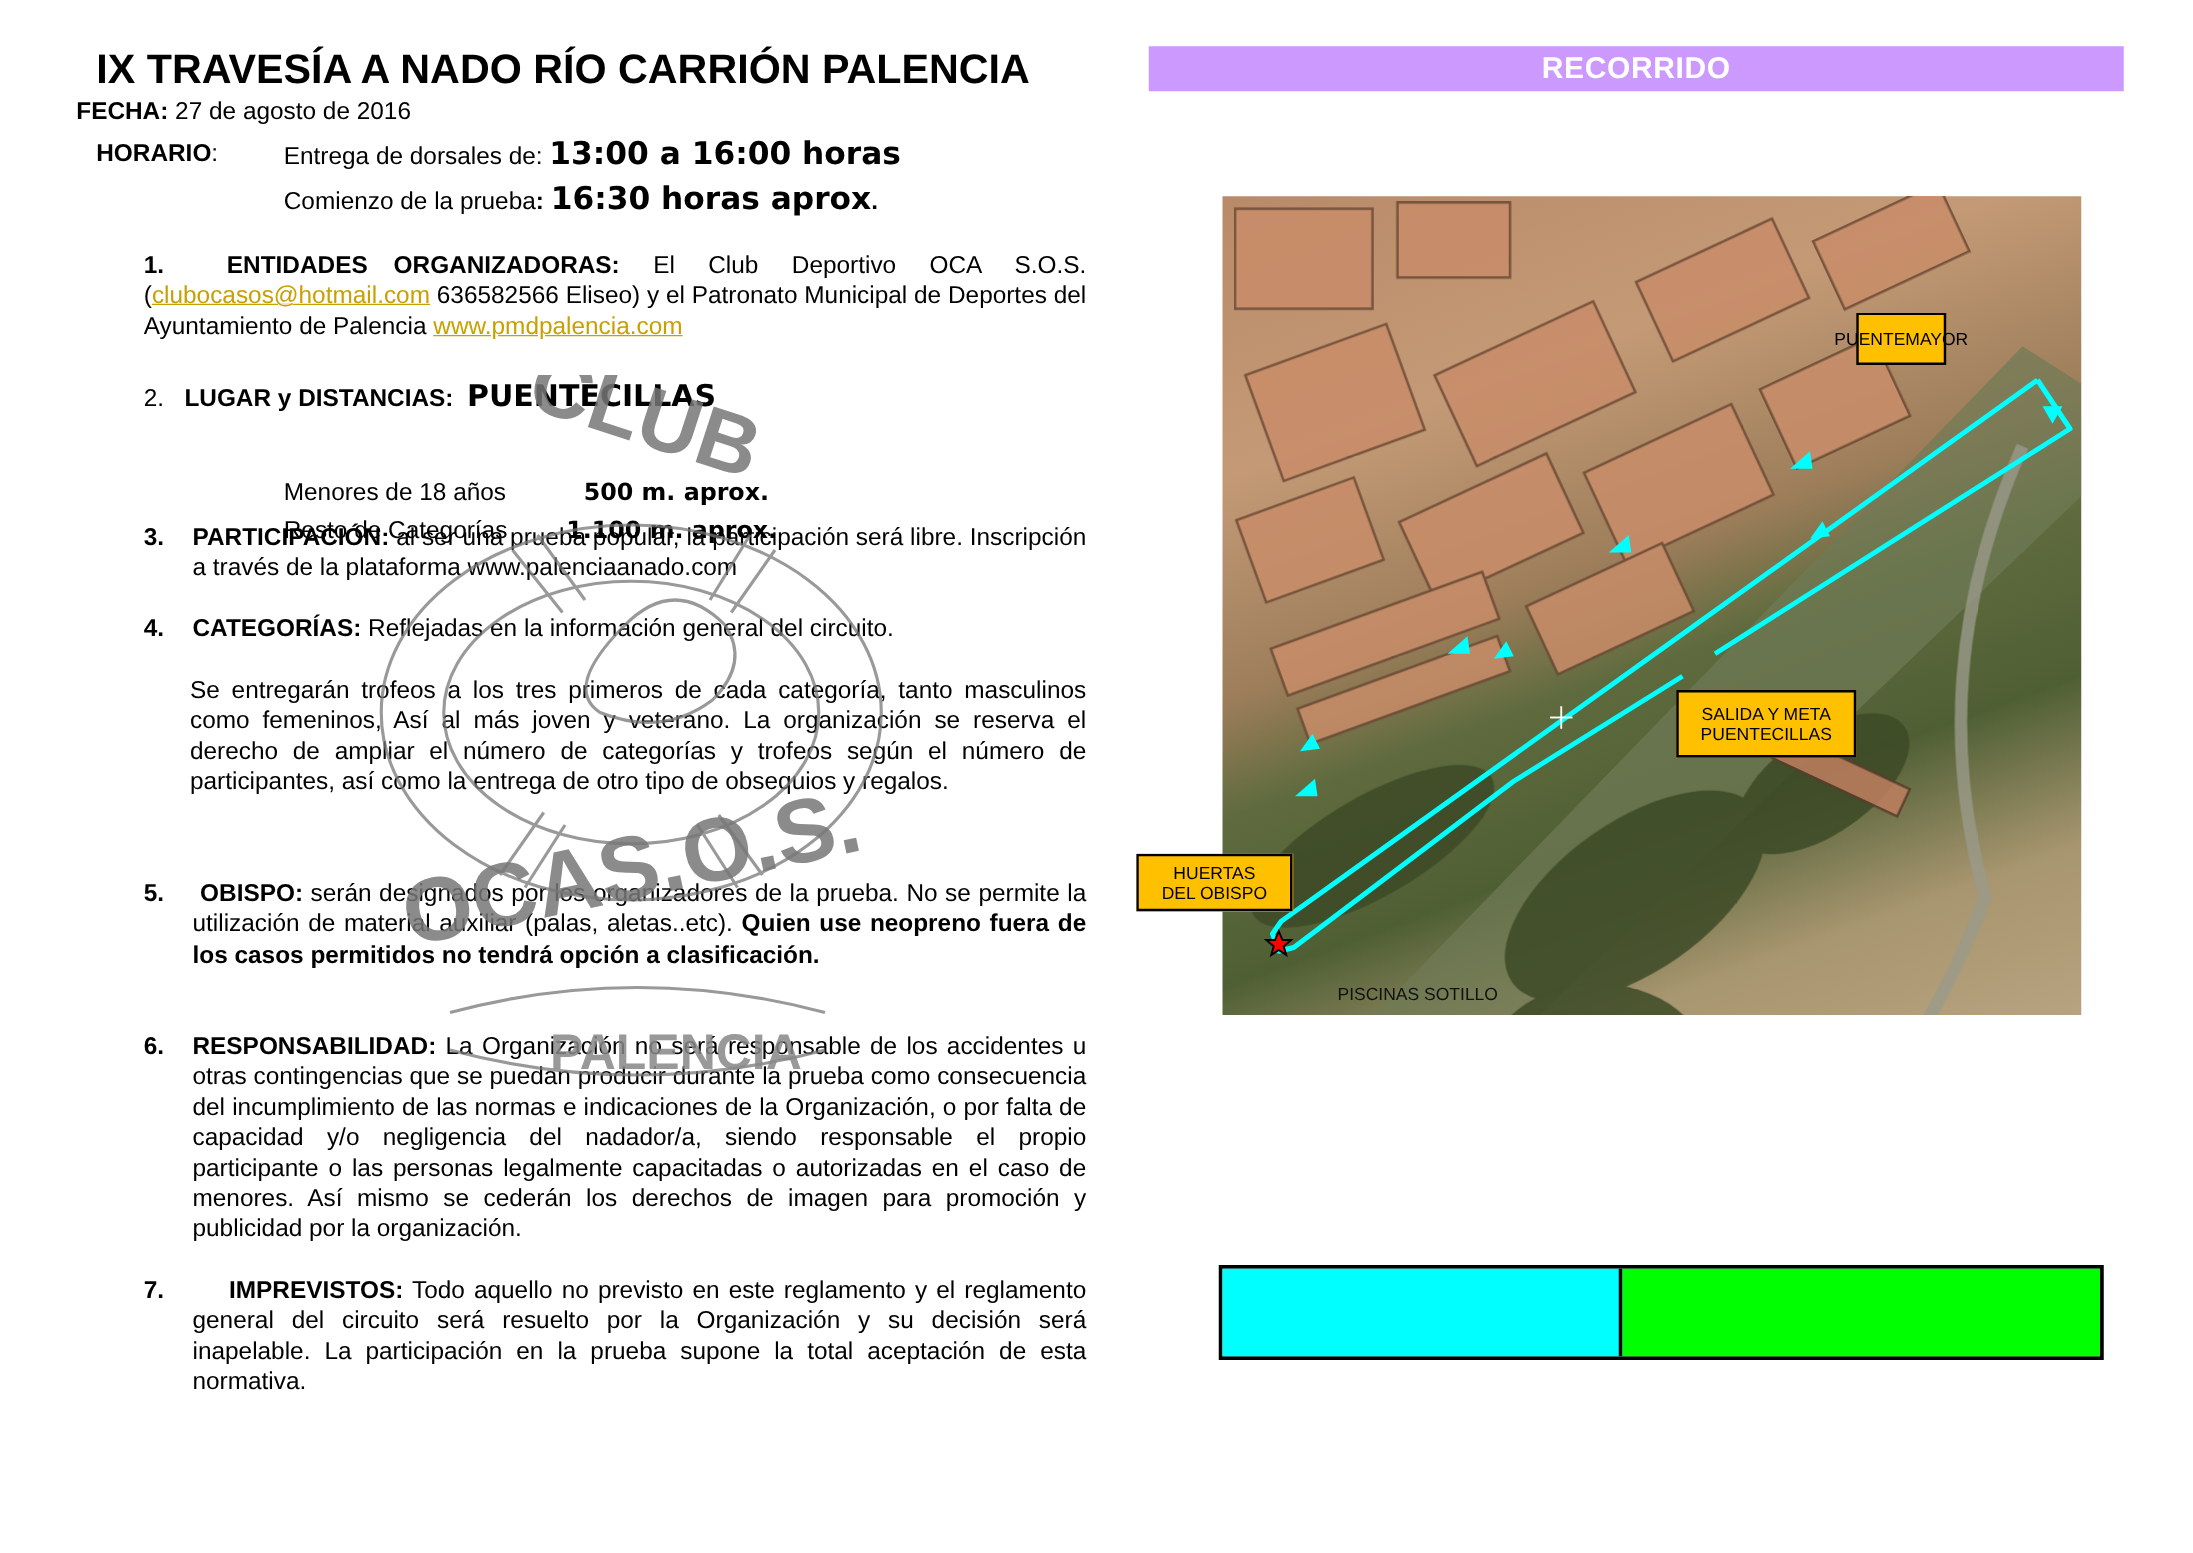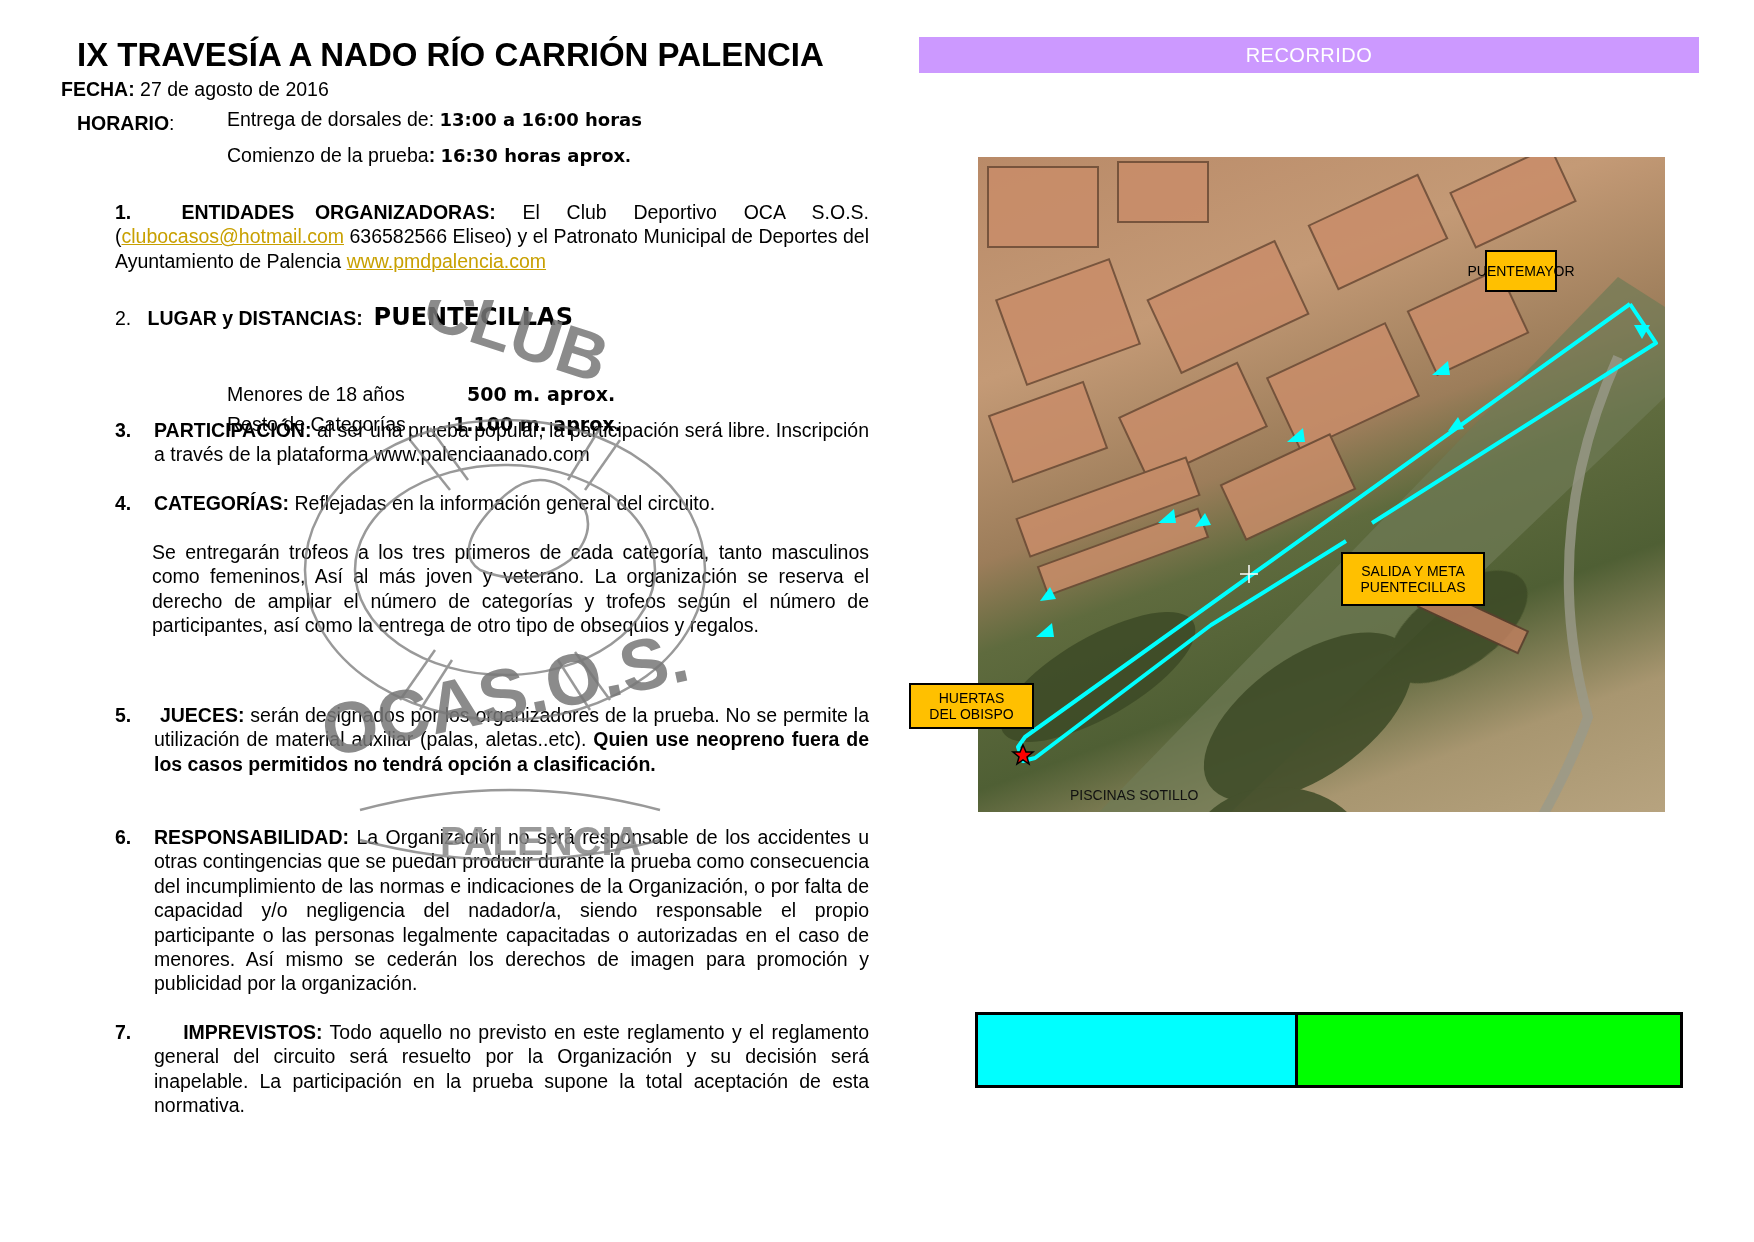--- a/index.html
+++ b/index.html
@@ -2,35 +2,35 @@
 <html><head>
 <meta charset="utf-8">
 <style>
   html, body { margin: 0; padding: 0; background: #ffffff; }
   body { width: 1754px; height: 1242px; position: relative; overflow: hidden;
          font-family: "Liberation Sans", sans-serif; color: #000; }
   .abs { position: absolute; }
   .title { left: 77px; top: 36px; font-size: 33px; font-weight: bold; white-space: nowrap; letter-spacing: 0px; }
   .line { font-size: 19.5px; white-space: nowrap; }
   .b { font-weight: bold; }
-  .big { font-size: 18px; font-weight: bold; font-family: "DejaVu Sans", sans-serif; }
+  .big { font-size: 25px; font-weight: bold; font-family: "DejaVu Sans", sans-serif; }
   .bigger { font-size: 24px; font-weight: bold; font-family: "DejaVu Sans", sans-serif; }
   .link { color: #c8a000; text-decoration: underline; }
   .item { left: 115px; width: 754px; font-size: 19.5px; line-height: 24.4px; }
   .item .num { position: absolute; left: 0; top: 0; font-weight: bold; }
   .item .body { margin-left: 39px; text-align: justify; }
   .dist { font-size: 19.5px; white-space: nowrap; margin-top: 44px; }
   .dist-val { font-weight: bold; font-family: "DejaVu Sans", sans-serif; font-size: 19px; }
 
   
   .watermark { left: 300px; top: 300px; width: 460px; height: 600px; pointer-events: none; }
 
   
   .header-bar { left: 919px; top: 37px; width: 780px; height: 36px; background: #cc99ff;
-                color: #ffffff; font-weight: normal; font-size: 20px; text-align: center; line-height: 36px;
+                color: #ffffff; font-weight: bold; font-size: 24px; text-align: center; line-height: 36px;
                 letter-spacing: 0.5px; }
   .map { left: 978px; top: 157px; width: 687px; height: 655px; overflow: hidden;
          background: linear-gradient(160deg, #b98a68 0%, #c49a76 25%, #9c7d5a 45%, #5f6b3e 55%, #4f5f34 70%, #a89670 85%, #b7a37f 100%); }
   .map-label { position: absolute; background: #ffc000; border: 2.5px solid #000; color: #000;
                font-size: 14px; text-align: center; line-height: 16px; display: flex; align-items: center; justify-content: center; }
   .legend { left: 975px; top: 1012px; width: 708px; height: 76px; border: 3px solid #000; box-sizing: border-box; display: flex; }
   .legend-cell { height: 100%; }
 </style>
 </head>
 <body>
@@ -76,21 +76,21 @@
 <div class="abs item" style="top:491px;">
   <span class="num">4.</span>
   <div class="body"><span class="b">CATEGORÍAS:</span><span> Reflejadas en la información general del circuito.</span></div>
 </div>
 <div class="abs item" style="top:540px;">
   <div class="body" style="margin-left:37px;">Se entregarán trofeos a los tres primeros de cada categoría, tanto masculinos como femeninos, Así al más joven y veterano. La organización se reserva el derecho de ampliar el número de categorías y trofeos según el número de participantes, así como la entrega de otro tipo de obsequios y regalos.</div>
 </div>
 
 <div class="abs item" style="top:703px;">
   <span class="num">5.</span>
-  <div class="body">&nbsp;<span class="b">JUECES:</span><span> serán designados por los organizadores de la prueba. No se permite la utilización de material auxiliar (palas, aletas..etc). </span><span class="b">Quien use neopreno fuera de los casos permitidos no tendrá opción a clasificación.</span></div>
+  <div class="body">&nbsp;<span class="b">OBISPO:</span><span> serán designados por los organizadores de la prueba. No se permite la utilización de material auxiliar (palas, aletas..etc). </span><span class="b">Quien use neopreno fuera de los casos permitidos no tendrá opción a clasificación.</span></div>
 </div>
 
 <div class="abs item" style="top:825px;">
   <span class="num">6.</span>
   <div class="body"><span class="b">RESPONSABILIDAD:</span><span> La Organización no será responsable de los accidentes u otras contingencias que se puedan producir durante la prueba como consecuencia del incumplimiento de las normas e indicaciones de la Organización, o por falta de capacidad y/o negligencia del nadador/a, siendo responsable el propio participante o las personas legalmente capacitadas o autorizadas en el caso de menores. Así mismo se cederán los derechos de imagen para promoción y publicidad por  la organización.</span></div>
 </div>
 
 <div class="abs item" style="top:1020px;">
   <span class="num">7.</span>
   <div class="body">&nbsp;&nbsp;&nbsp;&nbsp;<span class="b">IMPREVISTOS:</span><span> Todo aquello no previsto en este reglamento y el reglamento general del circuito será resuelto por la Organización y su decisión será inapelable. La participación en la prueba supone la total aceptación de esta normativa.</span></div>

